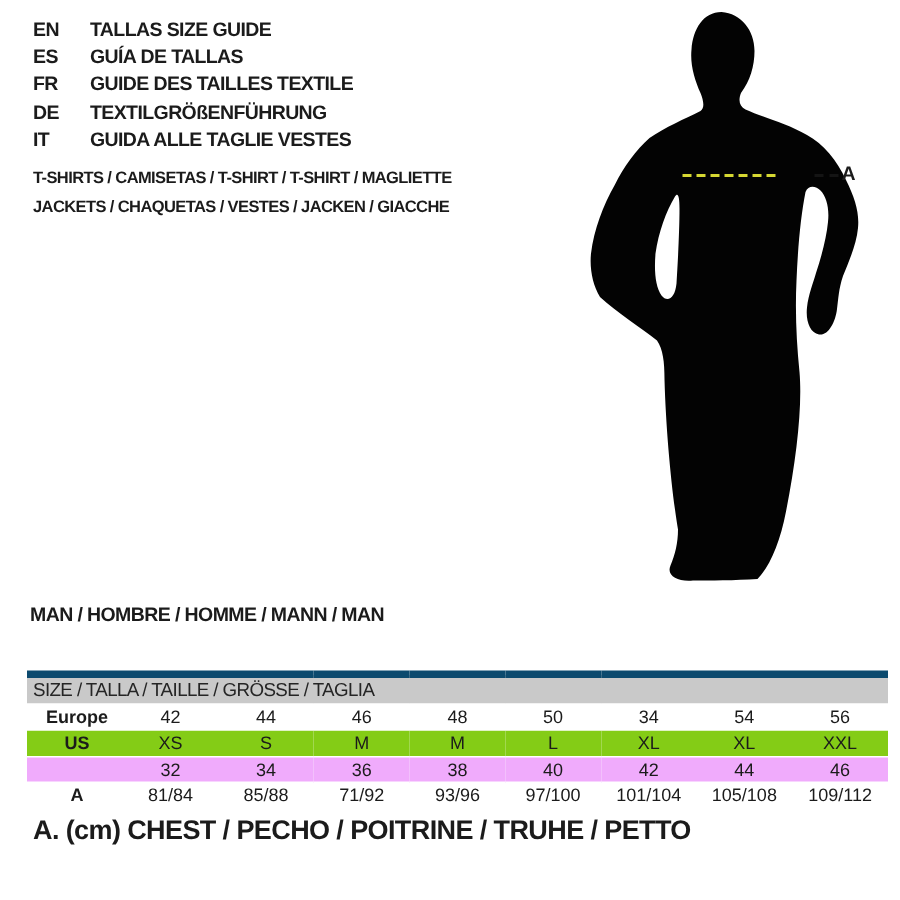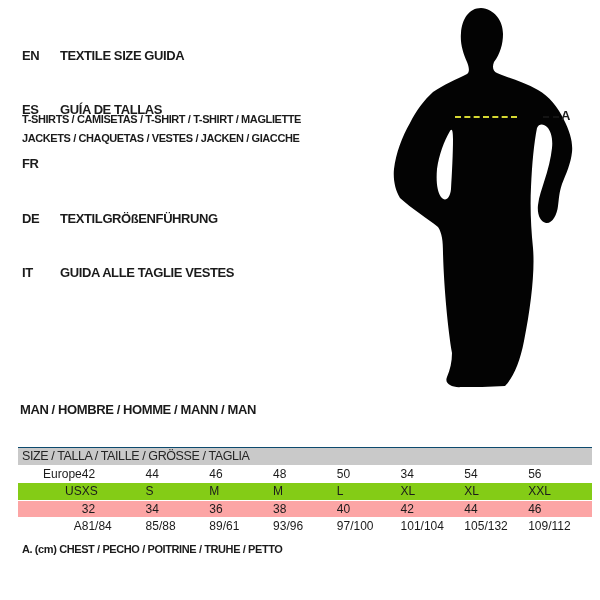--- a/index.html
+++ b/index.html
@@ -5,58 +5,59 @@
   html,body{margin:0;padding:0;}
   body{
     width:600px;height:600px;position:relative;background:#ffffff;
     font-family:"Liberation Sans","DejaVu Sans",sans-serif;
     color:#1b1b1b;overflow:hidden;
   }
   .cond{letter-spacing:-0.4px;}
 
   
   .lang-list{position:absolute;left:22px;top:10px;}
-  .lang-row{display:flex;height:18.4px;align-items:center;font-weight:bold;font-size:13px;margin-top:36px;}
+  .lang-row{display:flex;height:18.4px;align-items:center;font-weight:bold;font-size:13px;}
   .lang-code{width:38px;}
   
   .categories{position:absolute;left:22px;top:110px;font-weight:bold;font-size:11px;line-height:19px;}
 
   
   .figure-wrap{position:absolute;left:0;top:0;width:600px;height:400px;}
   .silhouette{position:absolute;left:0;top:0;}
   .chest-line{position:absolute;left:455px;top:116px;width:62px;height:0;border-top:2px dashed #d6d832;}
   .leader-line{position:absolute;left:543px;top:116px;width:16px;height:0;border-top:2px dashed #141414;}
   .measure-label{position:absolute;left:561px;top:108px;font-weight:bold;font-size:13px;}
 
   
   .section-title{position:absolute;left:20px;top:402px;font-weight:bold;font-size:13px;}
 
   
   .size-table{position:absolute;left:18px;top:447px;width:574px;border-collapse:collapse;table-layout:fixed;font-size:12px;}
-  .size-table td{height:16.5px;padding:0;text-align:left;vertical-align:middle;border-bottom:1px solid #ffffff;white-space:nowrap;}
-  .size-table td.row-label{text-align:right;padding-left:3px;width:64px;}
-  .size-table tr.header-row td{text-align:left;padding-left:4px;font-size:12.5px;color:#252525;border-top:1px solid #0c4a6e;}
+  .size-table td{height:16.5px;padding:0;text-align:center;vertical-align:middle;border-bottom:1px solid #ffffff;white-space:nowrap;}
+  .size-table td.row-label{text-align:center;padding-left:3px;width:64px;font-weight:bold;}
+  .size-table tr.header-row td{text-align:left;padding-left:4px;font-size:12.5px;color:#252525;border-top:5px solid #0c4a6e;}
 
   
-  .footnote{position:absolute;left:22px;top:543px;font-weight:bold;font-size:11px;}
+  .footnote{position:absolute;left:22px;top:543px;font-weight:bold;font-size:18px;}
 </style>
 </head>
 <body>
 
 <div class="lang-list">
   <div class="lang-row">
     <span class="lang-code cond">EN</span>
-    <span class="cond">TEXTILE SIZE GUIDA</span>
+    <span class="cond">TALLAS SIZE GUIDE</span>
   </div>
   <div class="lang-row">
     <span class="lang-code cond">ES</span>
     <span class="cond">GUÍA DE TALLAS</span>
   </div>
   <div class="lang-row">
     <span class="lang-code cond">FR</span>
+    <span class="cond">GUIDE DES TAILLES TEXTILE</span>
   </div>
   <div class="lang-row">
     <span class="lang-code cond">DE</span>
     <span class="cond">TEXTILGRÖßENFÜHRUNG</span>
   </div>
   <div class="lang-row">
     <span class="lang-code cond">IT</span>
     <span class="cond">GUIDA ALLE TAGLIE VESTES</span>
   </div>
 </div>
@@ -137,38 +138,38 @@
       <td class="row-label">US</td>
       <td>XS</td>
       <td>S</td>
       <td>M</td>
       <td>M</td>
       <td>L</td>
       <td>XL</td>
       <td>XL</td>
       <td>XXL</td>
     </tr>
-    <tr style="background-color: #fca5a5;">
+    <tr style="background-color: #f0abfc;">
       <td class="row-label"></td>
       <td>32</td>
       <td>34</td>
       <td>36</td>
       <td>38</td>
       <td>40</td>
       <td>42</td>
       <td>44</td>
       <td>46</td>
     </tr>
     <tr>
       <td class="row-label">A</td>
       <td>81/84</td>
       <td>85/88</td>
-      <td>89/61</td>
+      <td>71/92</td>
       <td>93/96</td>
       <td>97/100</td>
       <td>101/104</td>
-      <td>105/132</td>
+      <td>105/108</td>
       <td>109/112</td>
     </tr>
   </tbody>
 </table>
 
 <div class="footnote cond">A. (cm) CHEST / PECHO / POITRINE / TRUHE / PETTO</div>
 
 </body></html>

